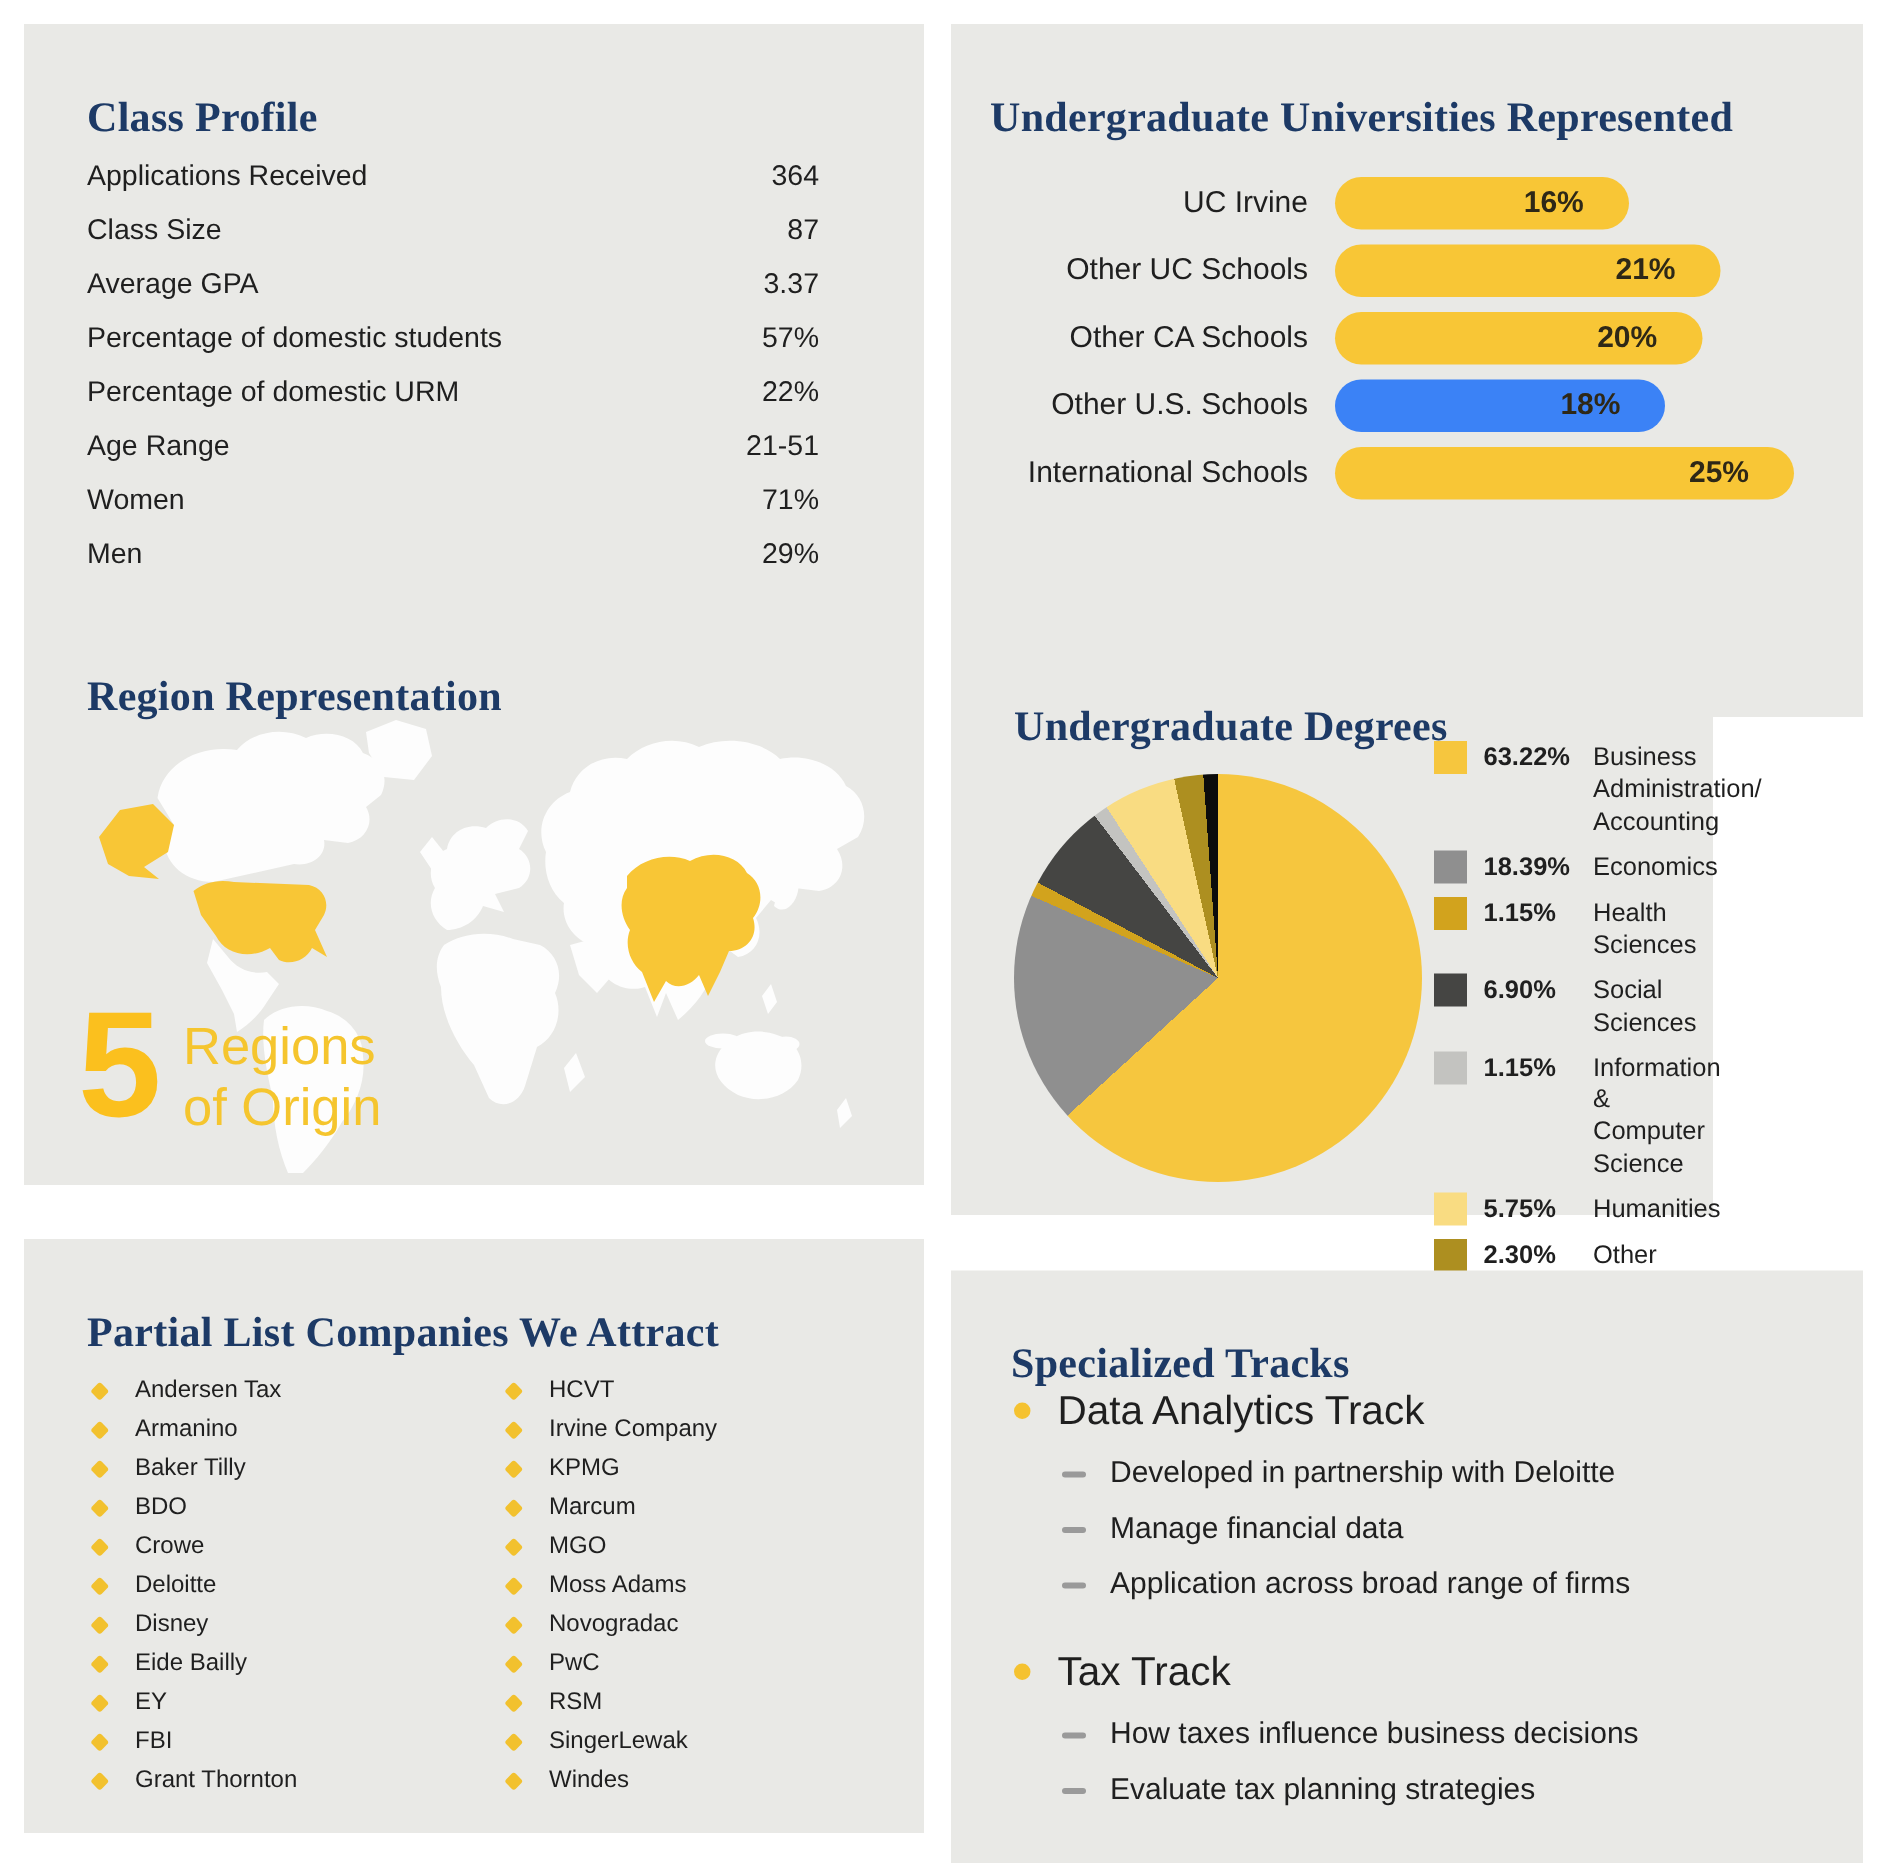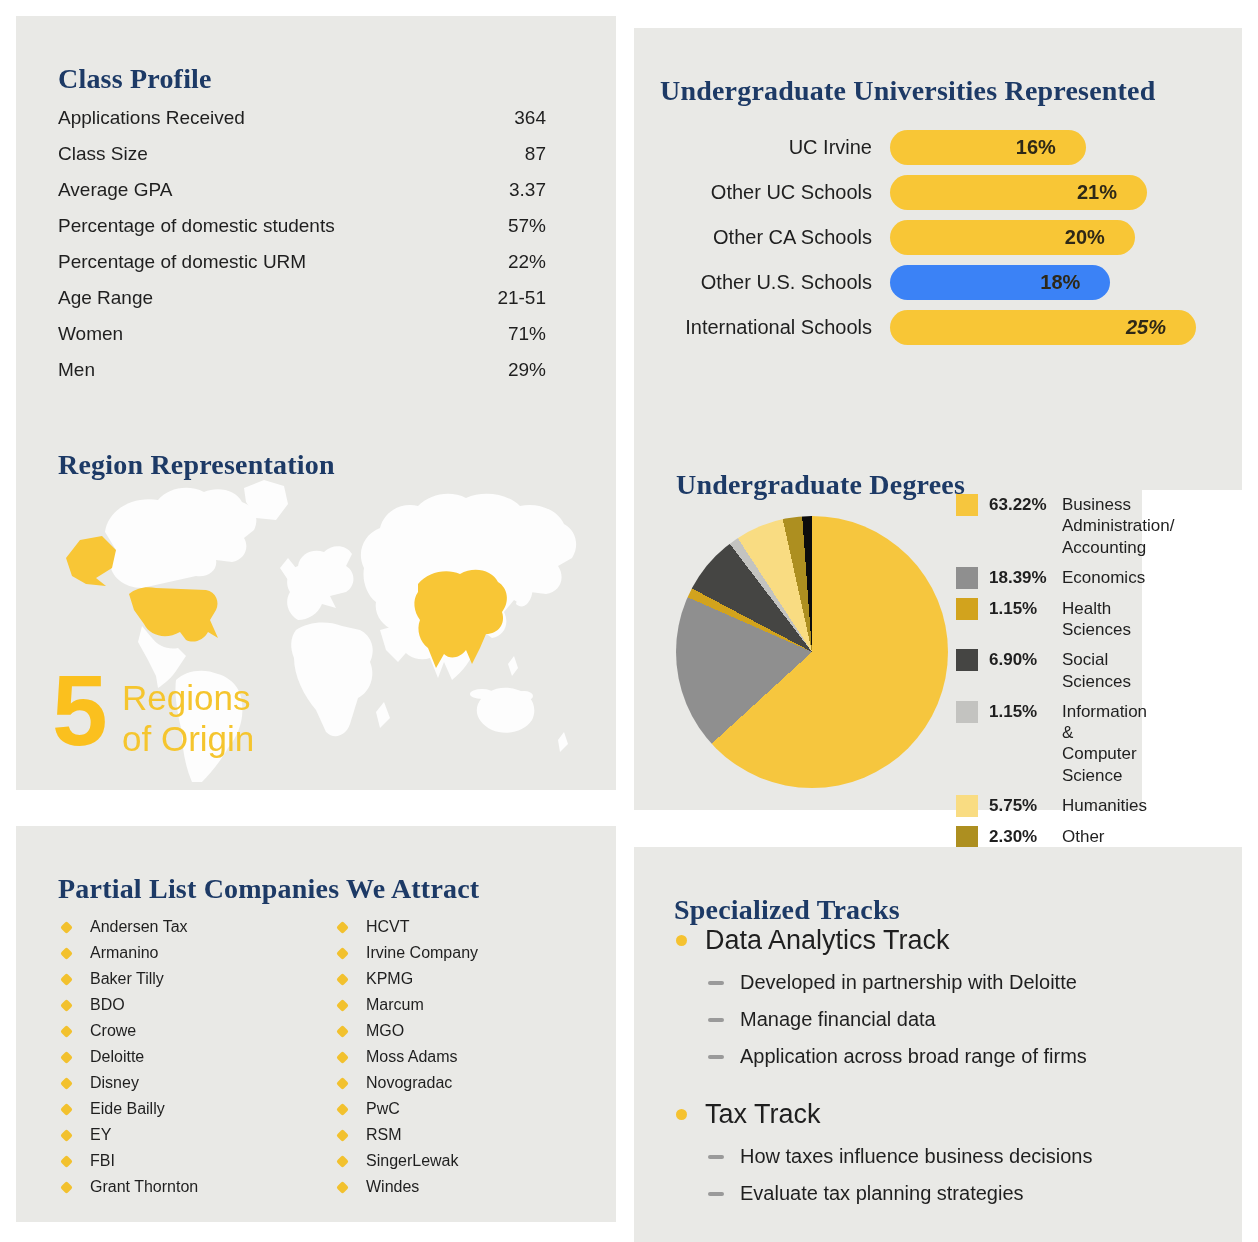--- a/index.html
+++ b/index.html
@@ -3,21 +3,21 @@
 <meta charset="utf-8">
 <style>
   html,body{margin:0;padding:0;}
   body{
     width:1258px;height:1242px;position:relative;background:#ffffff;
     font-family:"Liberation Sans",sans-serif;color:#1f1f1f;
     -webkit-font-smoothing:antialiased;
   }
   .panel{position:absolute;background:#e9e9e6;}
   #p-class   {left:16px;top:16px;width:600px;height:388px;}
-  #p-univ    {left:634px;top:28px;width:608px;height:462px;}
+  #p-univ    {left:634px;top:16px;width:608px;height:462px;}
   #p-region  {left:16px;top:402px;width:600px;height:388px;}
   #p-degrees {left:634px;top:422px;width:508px;height:388px;}
   #p-companies{left:16px;top:826px;width:600px;height:396px;}
   #p-tracks  {left:634px;top:826px;width:608px;height:396px;margin-top:21px;}
 
   .ptitle{
     position:absolute;left:42px;top:24px;
     font-family:"Liberation Serif","DejaVu Serif",serif;
     font-weight:700;font-size:28px;color:#1d3a66;letter-spacing:.2px;
   }
@@ -153,21 +153,21 @@
         <div class="bar-label">Other U.S. Schools</div>
         <div class="bar-track">
           <div class="bar" style="width: 72%; background: #3b82f6;">
             <span>18%</span>
           </div>
         </div>
       </div>
       <div class="bar-row">
         <div class="bar-label">International Schools</div>
         <div class="bar-track">
-          <div class="bar" style="width: 100%; background: rgb(248, 198, 54); font-style: italic;">
+          <div class="bar" style="width: 100%; background: rgb(248, 198, 54);">
             <span>25%</span>
           </div>
         </div>
       </div>
     </div>
 </section>
 
 <section class="panel" id="p-region">
   <h2 class="ptitle">Region Representation</h2>
   <svg class="map-svg" width="560" height="312" viewBox="0 0 560 312">

